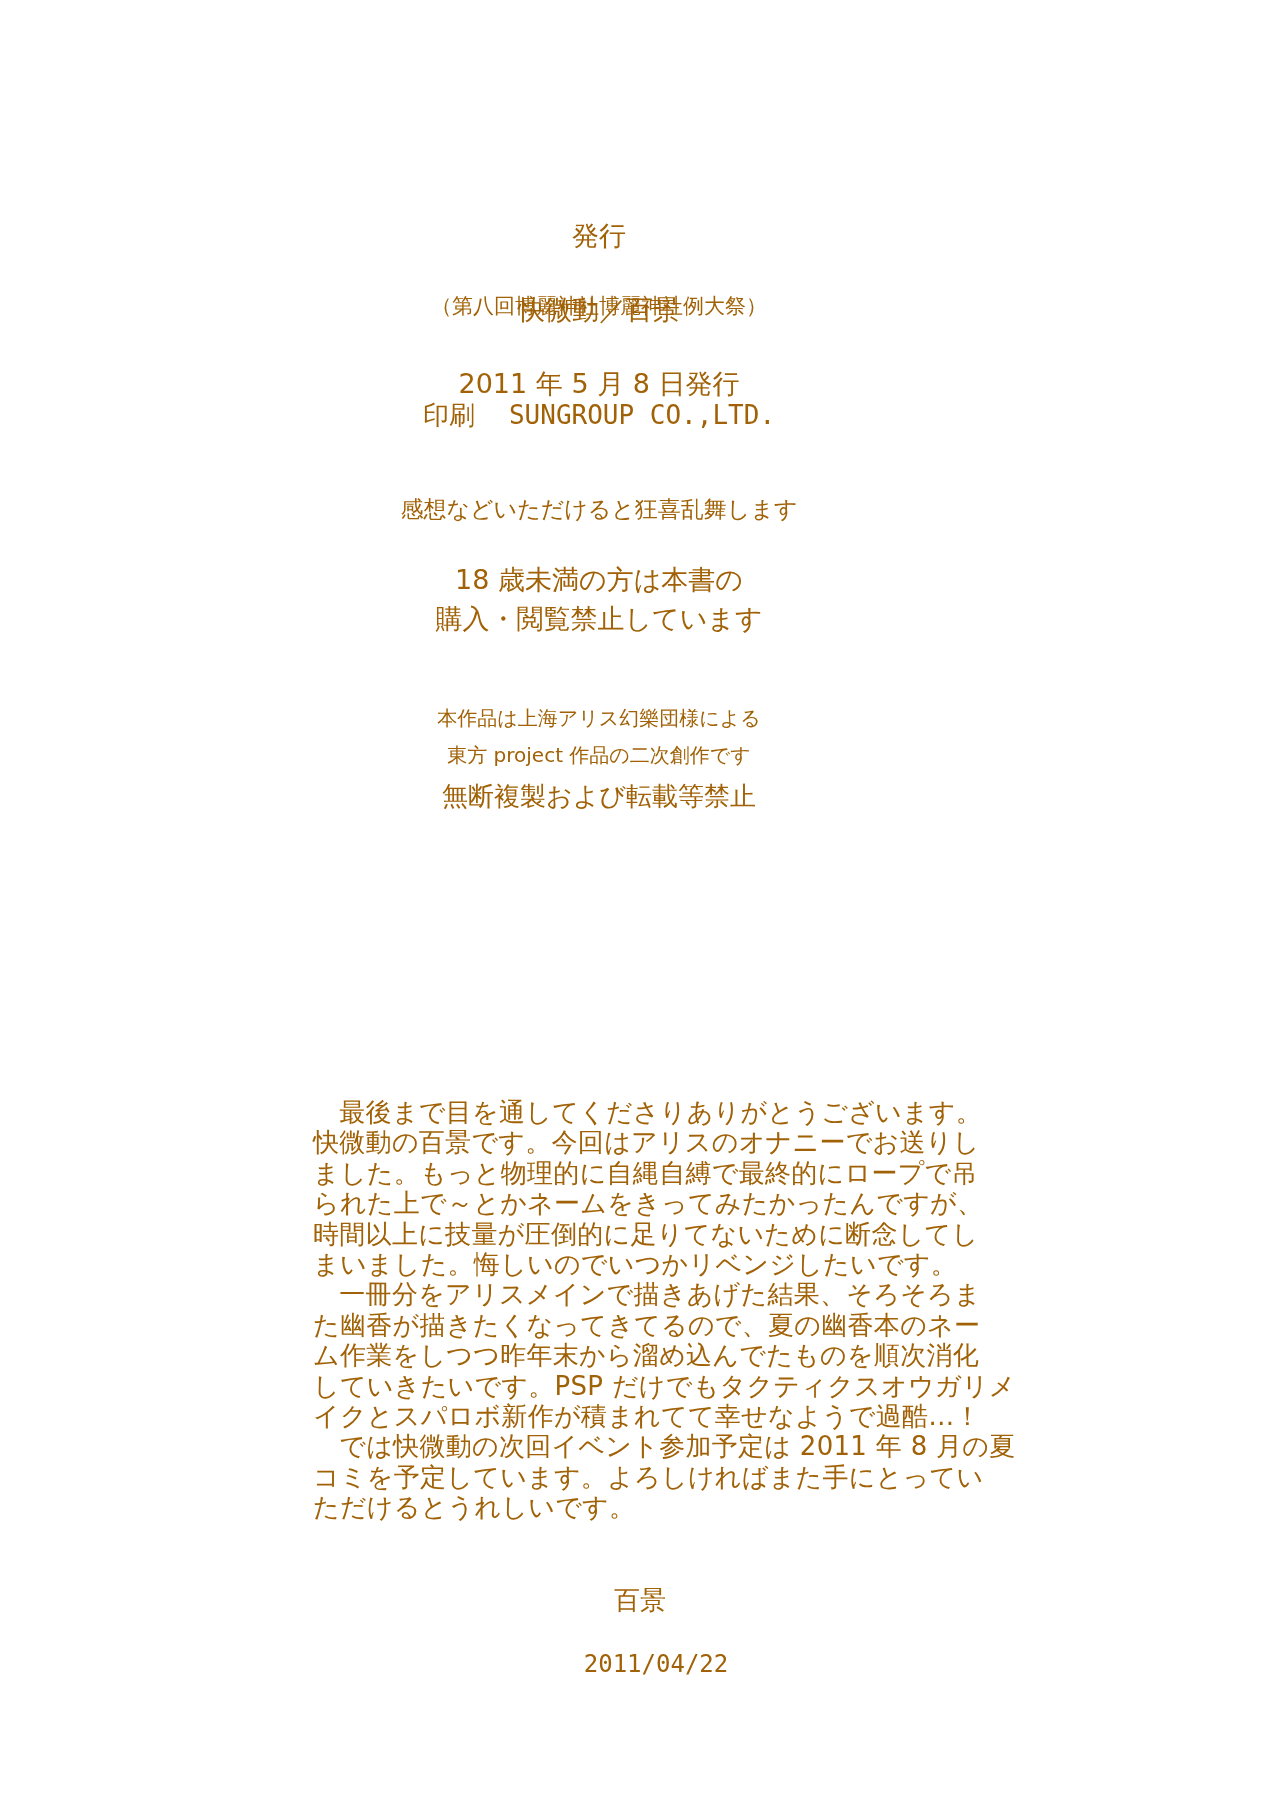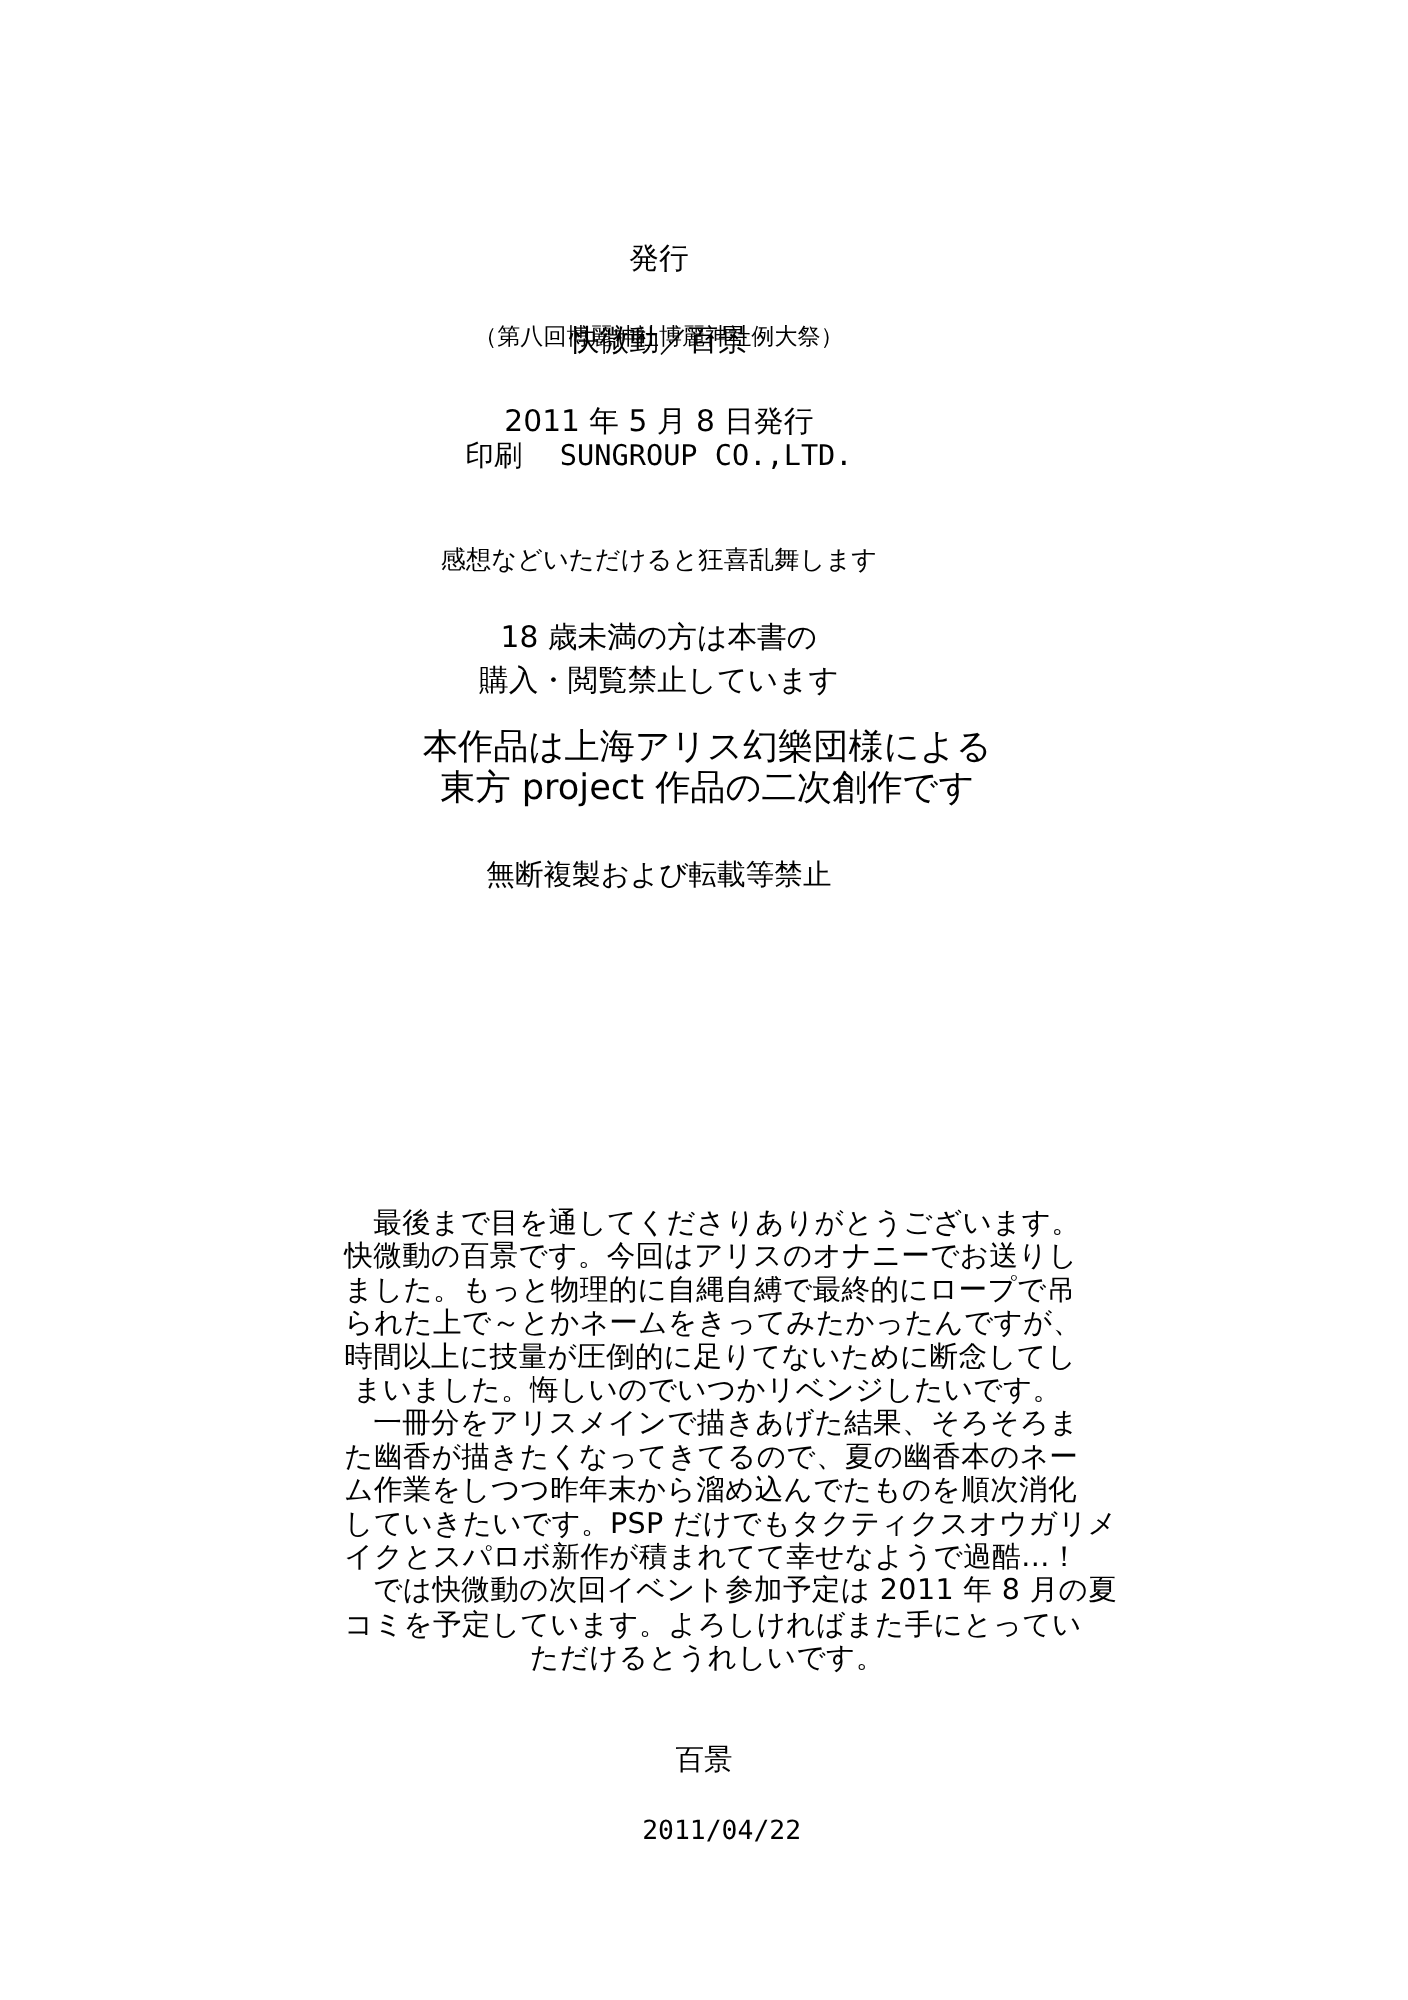--- a/index.html
+++ b/index.html
@@ -5,21 +5,21 @@
   html, body {
     margin: 0;
     padding: 0;
     background: #ffffff;
   }
   .page {
     position: relative;
     width: 1280px;
     height: 1818px;
     background: #ffffff;
-    color: #000000;
+    color: #a16207;
     font-family: "DejaVu Sans", sans-serif;
     overflow: hidden;
   }
   .block {
     position: absolute;
     white-space: pre-line;
   }
   .centered-col {
     left: 0;
     width: 1198px;           
@@ -32,30 +32,30 @@
     font-family: "DejaVu Sans Mono", monospace;
   }
 
   .pub-heading   { top: 180px;  font-size: 27px; line-height: 37px; }
   .pub-event     { top: 291px;  font-size: 21px; line-height: 30px; font-family: Liberation Serif, serif; }
   .printing-line { top: 364px;  font-size: 26px; line-height: 34px; }
   .printing-line .gap { display: inline-block; width: 34px; }
   .contact-lines { top: 424px;  font-size: 24px; line-height: 36px; letter-spacing: 0.5px; }
   .contact-note  { top: 494px;  font-size: 23px; line-height: 30px; }
   .age-notice    { top: 560px;  font-size: 27px; line-height: 39px; }
-  .deriv-notice  { top: 660px;  font-size: 32px; line-height: 37px; margin-left: 44px; }
+  .deriv-notice  { top: 700px;  font-size: 20px; line-height: 37px; }
   .repro-notice  { top: 779px;  font-size: 26px; line-height: 34px; text-align: center; }
 
   .afterword {
     top: 1097px;
     left: 313px;
     width: 660px;
     font-size: 26px;
     line-height: 30.4px;
-    text-align: center;
+    text-align: left;
     white-space: pre;
     letter-spacing: 0.3px;
   }
 
   .signature {
     top: 1552px;
     left: 0;
     width: 1280px;
     text-align: center;
     font-size: 26px;

